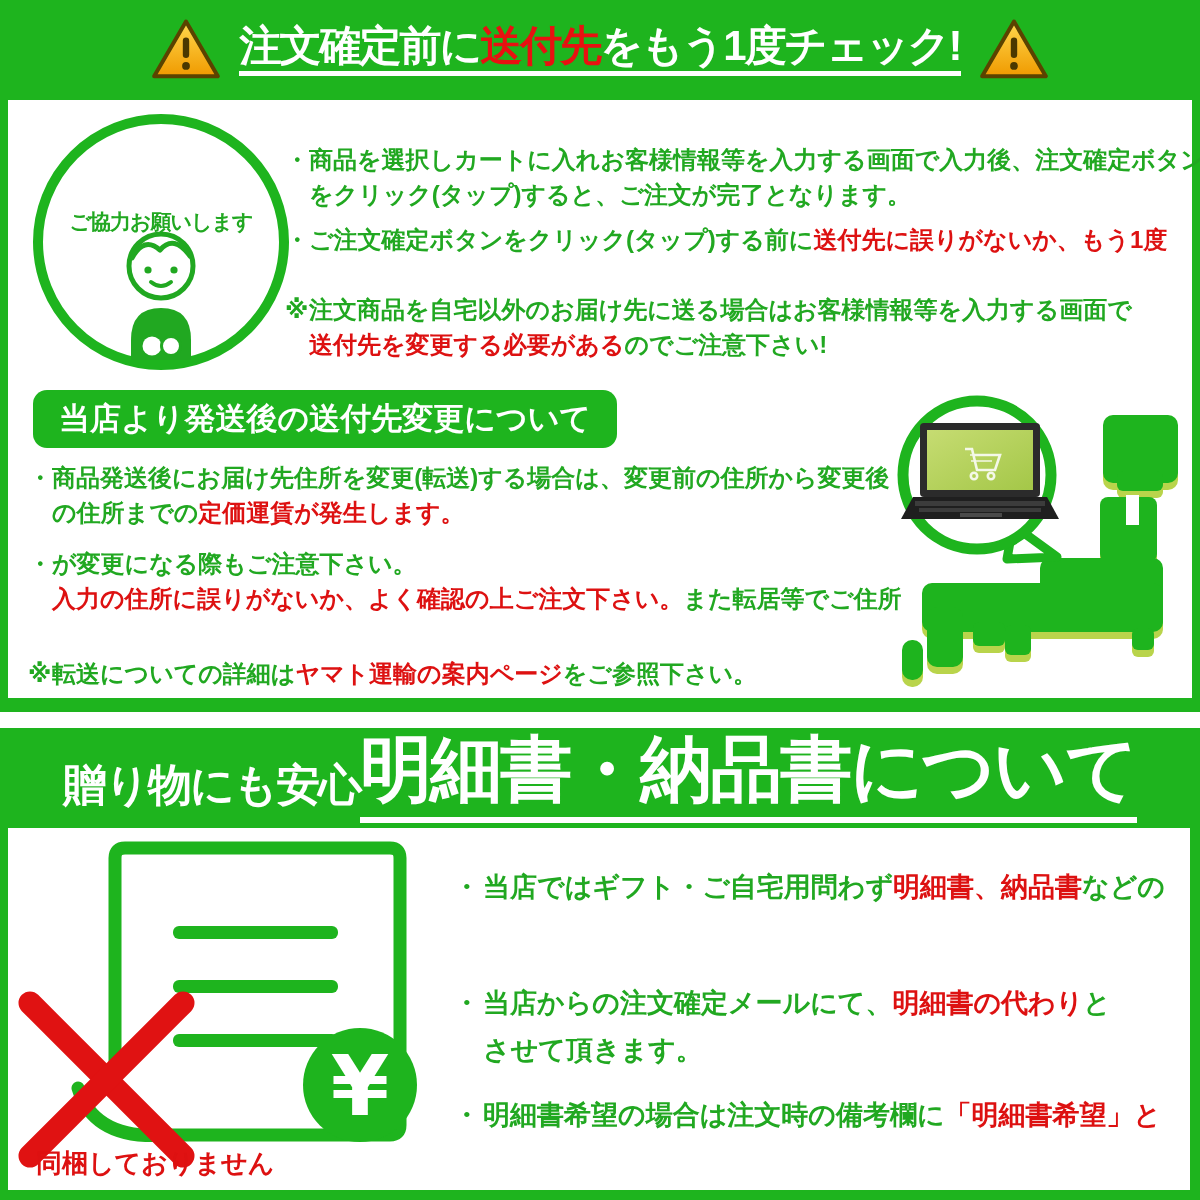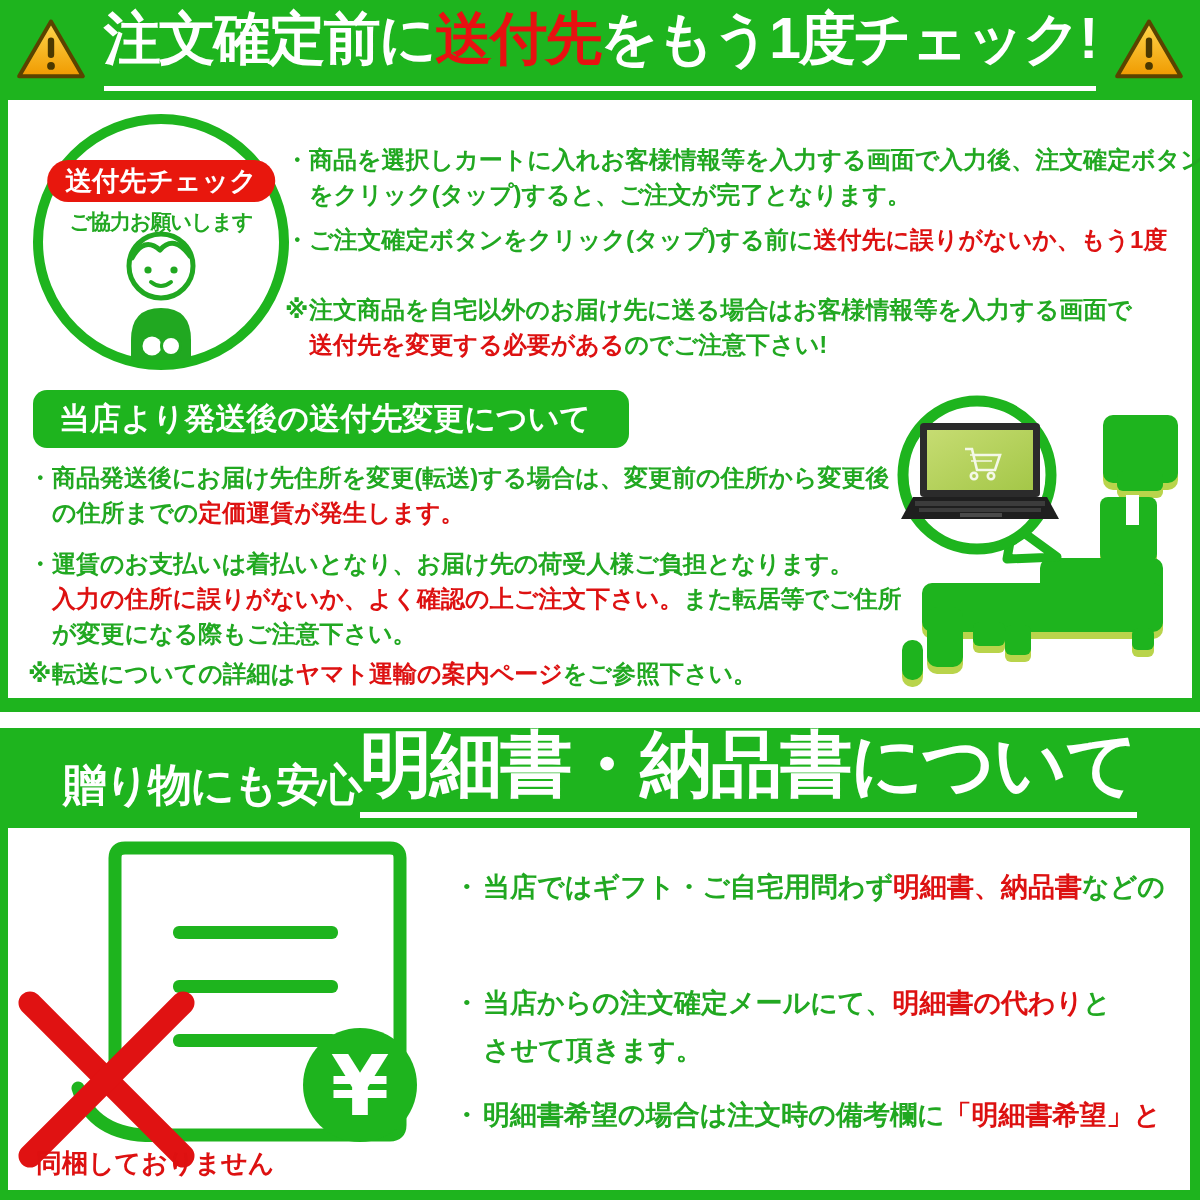--- a/index.html
+++ b/index.html
@@ -22,22 +22,22 @@
   }
   .g{color:var(--tgreen);}
   .r{color:var(--tred);}
 
   
   .hdr1{
     position:absolute;left:0;top:0;width:1200px;height:100px;
     display:flex;align-items:center;justify-content:center;gap:16px;
   }
   .hdr1-text{
-    font-size:57px;color:#fff;letter-spacing:-2px;
-    border-bottom:5px solid #fff;padding-bottom:17px;line-height:1.05;
+    font-size:42px;color:#fff;letter-spacing:-2px;
+    border-bottom:5px solid #fff;padding-bottom:3px;line-height:1.05;
     white-space:nowrap;
   }
   .hdr1-text .hl{color:#e81111;}
   .warn{width:74px;height:66px;flex:0 0 auto;}
 
   
   .panel1{position:absolute;left:8px;top:100px;width:1184px;height:598px;background:#fff;}
   .gapstrip{position:absolute;left:0;top:712px;width:1200px;height:16px;background:#fff;}
   .panel2{position:absolute;left:8px;top:828px;width:1182px;height:362px;background:#fff;}
 
@@ -68,27 +68,27 @@
   .bb .row{padding-left:24px;}
   .bb .mk{left:0;}
   .s2b{left:445px;font-size:27px;line-height:47px;}
   .s2b .row{padding-left:30px;}
   .s2b .mk{left:0;}
 
   
   .banner{
     position:absolute;left:25px;top:290px;
     background:var(--green);color:#fff;font-size:31px;line-height:1;
-    padding:13px 38px 14px 26px;border-radius:14px;white-space:nowrap;
+    padding:13px 26px 14px 26px;border-radius:14px;white-space:nowrap;
   }
 
   
   .hdr2{
     position:absolute;left:0;top:728px;width:1200px;height:100px;
-    display:flex;align-items:flex-start;justify-content:center;
+    display:flex;align-items:center;justify-content:center;
   }
   .hdr2-small{color:#fff;font-size:44px;letter-spacing:-2px;white-space:nowrap;align-self:center;margin-top:14px;}
   .hdr2-large{
     color:#fff;font-size:72px;letter-spacing:-2px;white-space:nowrap;
     border-bottom:6px solid #fff;padding-bottom:12px;line-height:1.0;
   }
 
   .doc-caption{
     position:absolute;left:28px;top:318px;
     color:var(--tred);font-size:26px;white-space:nowrap;
@@ -125,21 +125,20 @@
     <svg width="236" height="236" viewBox="0 0 236 236">
       <circle cx="118" cy="142" r="32" fill="#fff" stroke="var(--tgreen)" stroke-width="5"></circle>
       <path d="M89 134 Q101 112 117 126 M117 126 Q131 110 147 132" fill="none" stroke="var(--tgreen)" stroke-width="5" stroke-linecap="round"></path>
       <circle cx="105" cy="146" r="3.6" fill="var(--tgreen)"></circle>
       <circle cx="131" cy="146" r="3.6" fill="var(--tgreen)"></circle>
       <path d="M108 158 Q118 166 128 158" fill="none" stroke="var(--tgreen)" stroke-width="4" stroke-linecap="round"></path>
       <path d="M88 236 L88 216 Q88 184 118 184 Q148 184 148 216 L148 236 Z" fill="var(--tgreen)"></path>
       <circle cx="109" cy="222" r="9.5" fill="#fff"></circle>
       <circle cx="128" cy="222" r="9.5" fill="#fff" stroke="var(--tgreen)" stroke-width="3"></circle>
     </svg>
-    <div class="badge-pill">送付先チェック</div>
     <div class="badge-sub">ご協力お願いします</div>
   </div>
 
   <div class="grp s1b" style="top:42px;">
     <div class="row"><span class="mk g">・</span><span class="g">商品を選択しカートに入れお客様情報等を入力する画面で入力後、注文確定ボタン</span></div>
     <div class="row"><span class="g">をクリック(タップ)すると、ご注文が完了となります。</span></div>
   </div>
 
   <div class="grp s1b" style="top:122px;">
     <div class="row"><span class="mk g">・</span><span class="g">ご注文確定ボタンをクリック(タップ)する前に</span><span class="r">送付先に誤りがないか、もう1度</span></div>
@@ -151,23 +150,23 @@
   </div>
 
   <div class="banner">当店より発送後の送付先変更について</div>
 
   <div class="grp bb" style="top:360px;">
     <div class="row"><span class="mk g">・</span><span class="g">商品発送後にお届け先住所を変更(転送)する場合は、変更前の住所から変更後</span></div>
     <div class="row"><span class="g">の住所までの</span><span class="r">定価運賃が発生します。</span></div>
   </div>
 
   <div class="grp bb" style="top:446px;">
-    <div class="row"><span class="mk g">・</span><span class="g">運賃のお支払いは着払いとなり、お届け先の荷受人様ご負担となります。</span></div>
+    <div class="row"><span class="mk g">・</span></div>
+    <div class="row"><span class="g">が変更になる際もご注意下さい。</span></div>
     <div class="row"><span class="r">入力の住所に誤りがないか、よく確認の上ご注文下さい。</span><span class="g">また転居等でご住所</span></div>
-    <div class="row"><span class="g">が変更になる際もご注意下さい。</span></div>
   </div>
 
   <div class="grp bb" style="top:556px;">
     <div class="row"><span class="mk g">※</span><span class="g">転送についての詳細は</span><span class="r">ヤマト運輸の案内ページ</span><span class="g">をご参照下さい。</span></div>
   </div>
 
   <svg class="japan" width="310" height="330" viewBox="0 0 310 330">
     <defs>
       <linearGradient id="scr" x1="0" y1="0" x2="1" y2="1">
         <stop offset="0" stop-color="#c6dc72"></stop>

